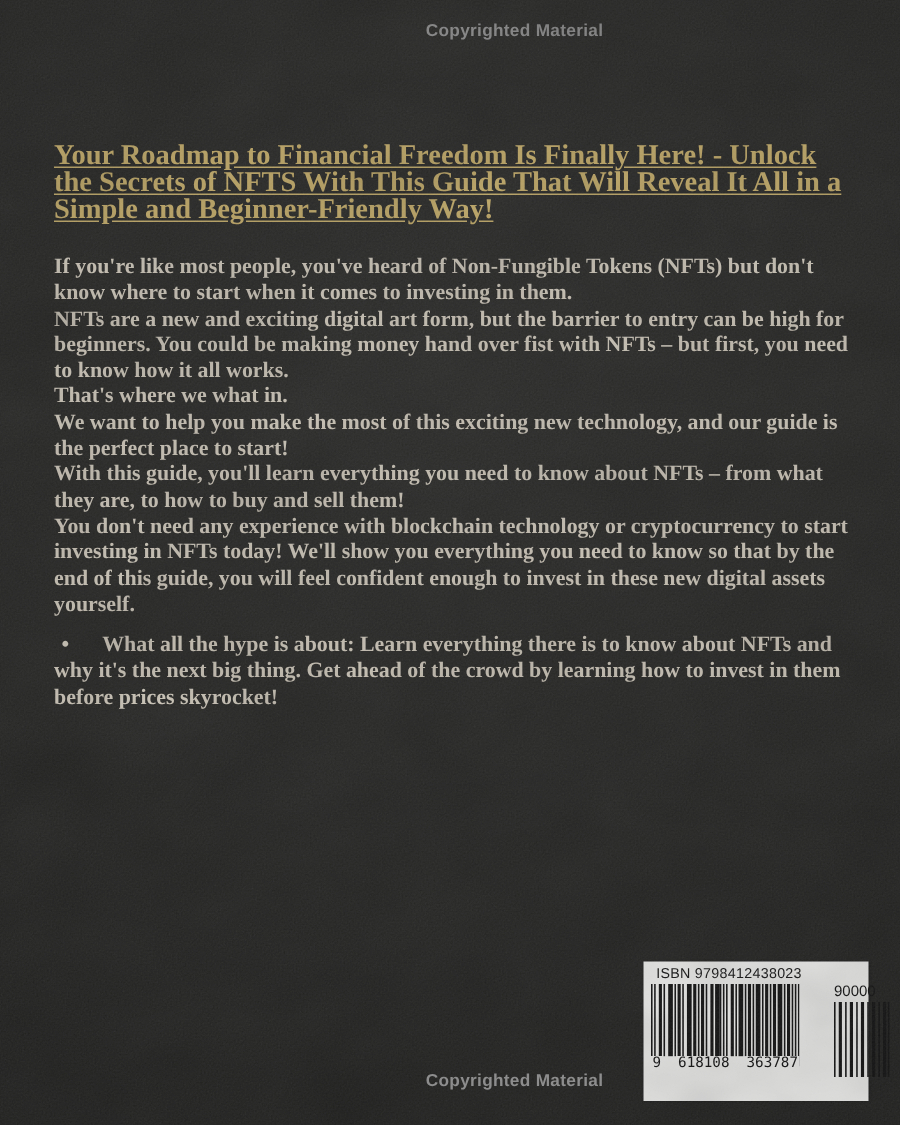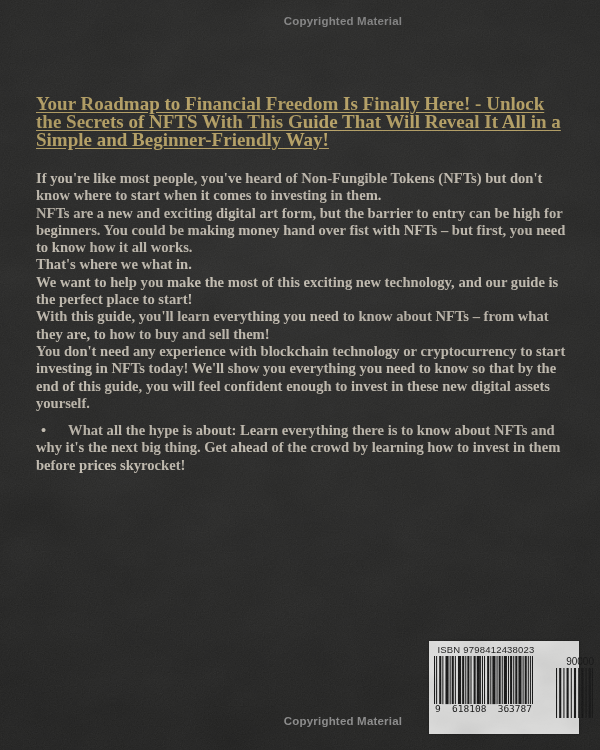--- a/index.html
+++ b/index.html
@@ -75,21 +75,21 @@
   .bars-row { display: flex; align-items: flex-start; margin-top: 1px; }
   .main-col { width: 99px; position: relative; }
   .main-bars { display: block; }
   .digits-row {
     display: flex; justify-content: space-between;
     margin-top: -7px;
     font-family: "DejaVu Sans Mono", monospace;
     font-size: 9.5px; color: #111; line-height: 10px;
   }
   .digits-row span { background: #f2f2f1; padding: 0 1px; }
-  .supp-col { width: 38px; margin-left: 3px; text-align: right; padding-left: 20px; }
+  .supp-col { width: 38px; margin-left: 3px; text-align: left; padding-left: 20px; }
   .supp-num {
     font-family: "Liberation Sans", sans-serif;
     font-size: 10px; color: #111; line-height: 11px;
   }
   .supp-bars { display: block; margin-top: 1px; }
 </style>
 </head>
 <body>
 
 <div class="stage">

